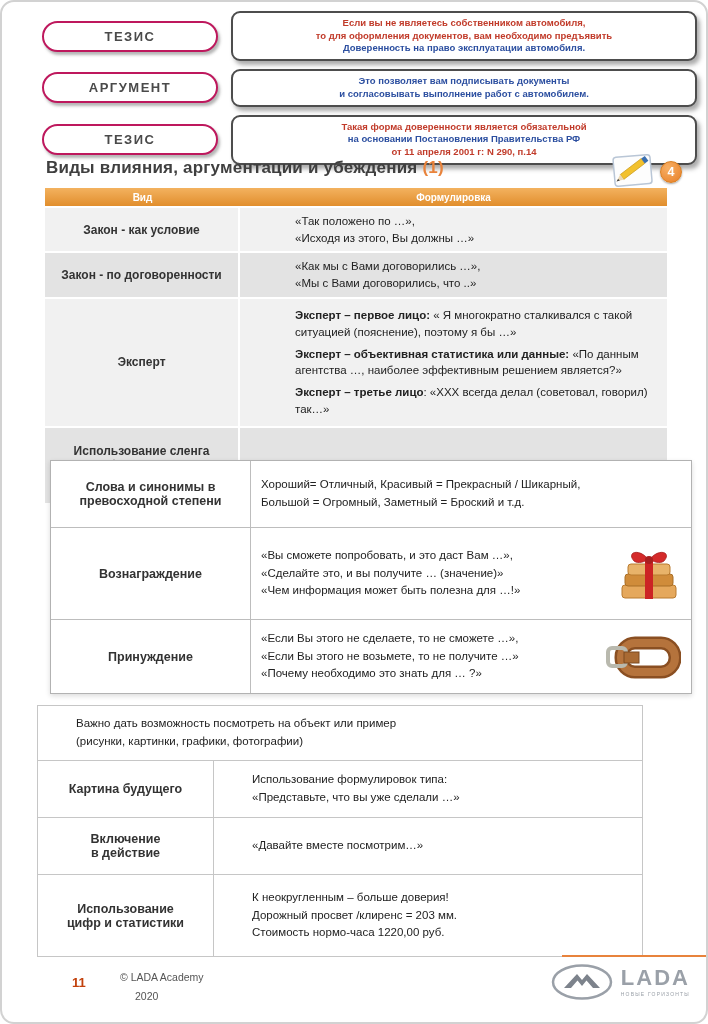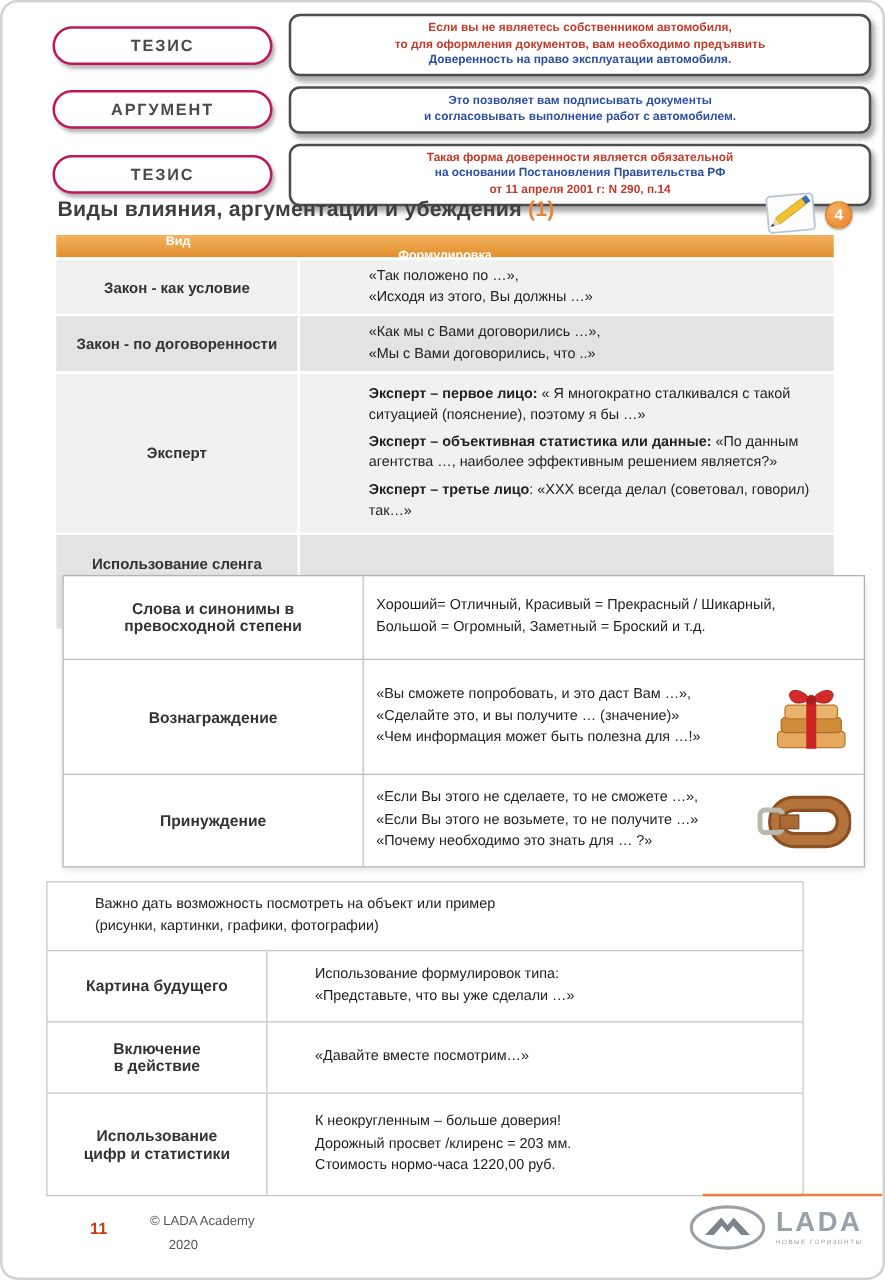--- a/index.html
+++ b/index.html
@@ -26,42 +26,42 @@
   .title-number { color:#e8833c; }
   .pencil-wrap { margin-left:auto; position:relative; width:72px; height:38px; }
   .pencil-svg { position:absolute; left:0; top:0; overflow:visible; }
   .badge { position:absolute; right:0; top:9px; width:22px; height:22px; border-radius:50%;
            background:radial-gradient(circle at 35% 30%, #f7b066, #e87f26); border:1px solid #d97e20;
            color:#fff; font-weight:bold; font-size:12.5px; display:flex; align-items:center; justify-content:center;
            box-shadow:0 1px 2px rgba(0,0,0,.35); }
 
   
   .main-table { position:absolute; top:186px; left:43px; width:622px; }
-  .thead { display:flex; height:18px; background:linear-gradient(180deg,#f3b25f,#e18e2d);flex-direction:column; }
+  .thead { display:flex; height:18px; background:linear-gradient(180deg,#f3b25f,#e18e2d); }
   .th { color:#fff; font-size:10px; font-weight:bold; display:flex; align-items:center; justify-content:center; }
   .th.c1 { width:195px; }
   .th.c2 { flex:1; }
   .trow { display:flex; border-top:2px solid #fff; }
   .trow .c1 { width:195px; border-right:2px solid #fff; display:flex; align-items:center; justify-content:center;
               text-align:center; font-weight:bold; font-size:12px; color:#333; padding:4px 8px; white-space:pre-line; }
   .trow .c2 { flex:1; display:flex; flex-direction:column; justify-content:center; font-size:11.5px; color:#222;
               line-height:1.45; padding:5px 12px 5px 55px; white-space:pre-line; }
   .trow.pad-sm .c2 { padding-left:12px;margin-top:32px; }
   .bg-a { background:#f1f1f1; }
   .bg-b { background:#e3e3e3; }
   .r1 { min-height:41px; } .r2 { min-height:41px; } .r3 { min-height:129px; } .r4 { min-height:36px; }
   .part { margin:2.5px 0; }
   .part b { font-weight:bold; }
 
   
   .overlay-section { position:absolute; top:458px; left:48px; width:642px; background:#fff;
                      border:1px solid #b2b2b2; box-shadow:0 2px 5px rgba(0,0,0,.14); }
   .orow { display:flex; }
   .orow + .orow { border-top:1px solid #bdbdbd; }
-  .orow .c1 { width:240px; border-right:1px solid #bdbdbd; display:flex; align-items:center; justify-content:center;
+  .orow .c1 { width:200px; border-right:1px solid #bdbdbd; display:flex; align-items:center; justify-content:center;
               text-align:center; font-weight:bold; font-size:12.5px; color:#333; padding:6px 20px; white-space:pre-line; }
   .orow .c2 { flex:1; position:relative; display:flex; flex-direction:column; justify-content:center;
               font-size:11.5px; color:#222; line-height:1.55; padding:8px 92px 8px 10px; }
   .orow.no-icon .c2 { padding-right:14px; }
   .cell-text { white-space:pre-line; }
   .o1 { min-height:66px; } .o2 { min-height:92px; } .o3 { min-height:74px; }
   .row-icon { position:absolute; right:10px; top:50%; transform:translateY(-50%); line-height:0; }
 
   
   .bottom-section { position:absolute; top:703px; left:35px; width:606px; background:#fff; border:1px solid #c6c6c6; }

